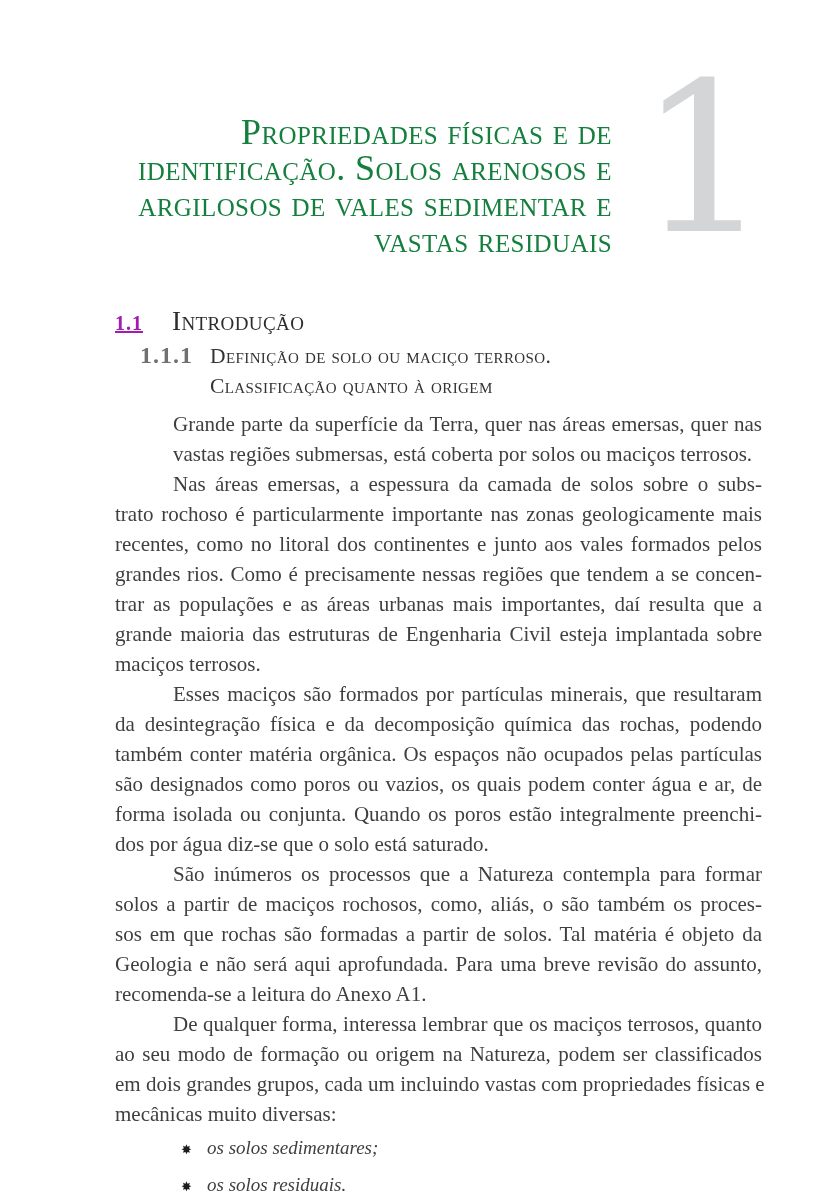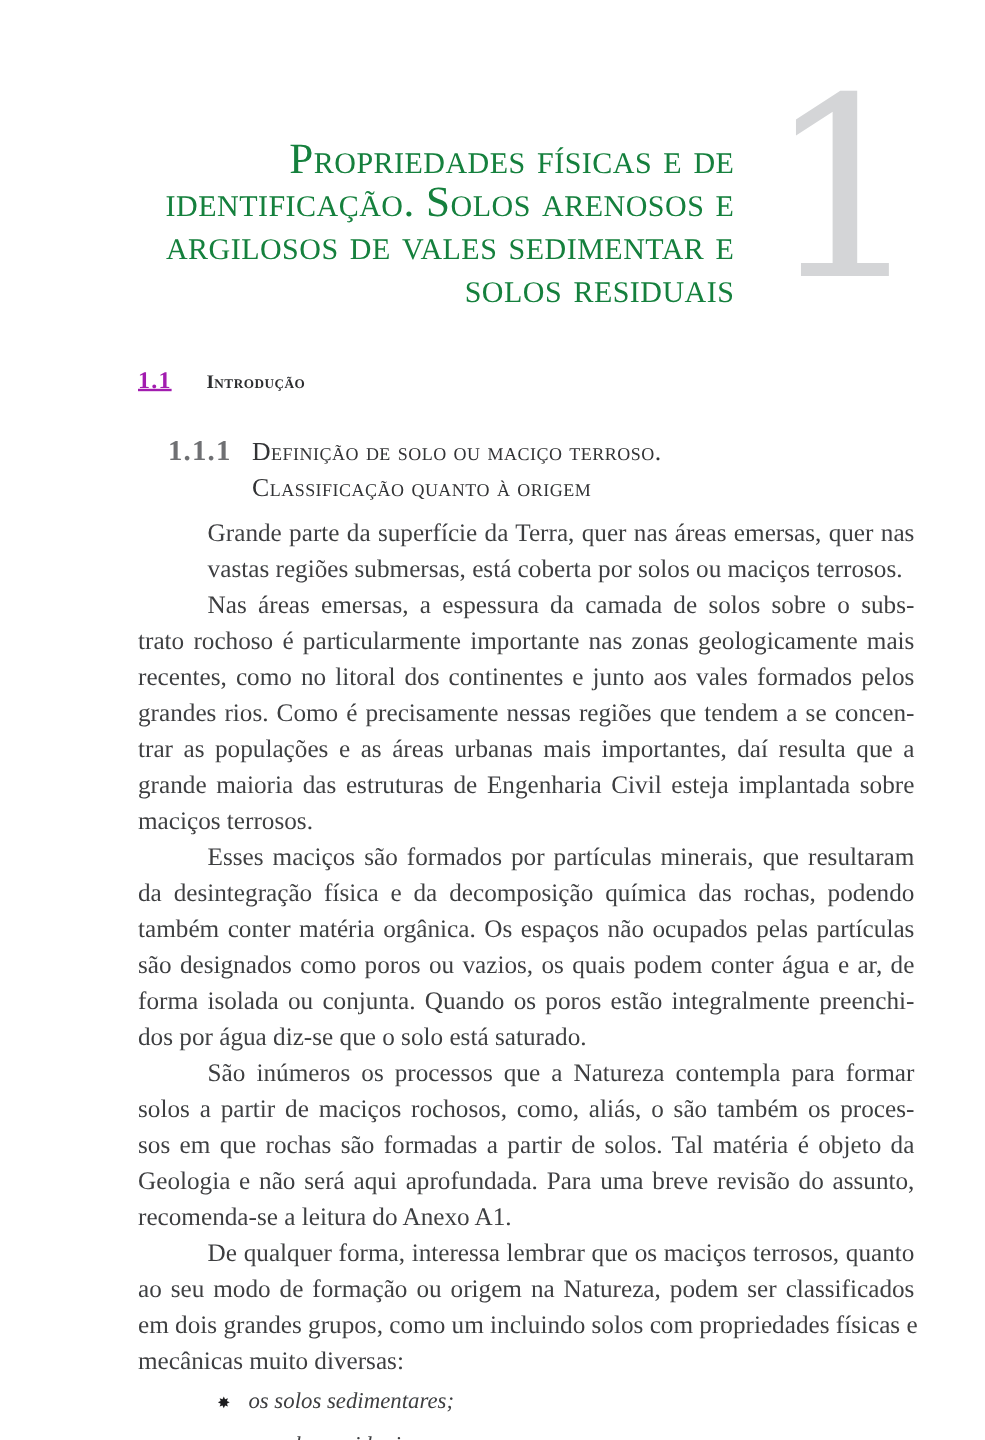--- a/index.html
+++ b/index.html
@@ -50,40 +50,39 @@
   .h2-number {
     width: 57px;
     font-weight: bold;
     font-size: 20px;
     color: #a21caf;
     letter-spacing: 1px;
     text-decoration: underline;
   }
   .h2-label {
     font-variant: small-caps;
-    font-weight: bold;
-    font-size: 16px;
+    font-weight: normal;
+    font-size: 27px;
     color: #2c2d2f;
     letter-spacing: 0.4px;
   }
   .h3-row { display: flex; align-items: baseline; margin-top: 4px; padding-left: 25px; }
   .h3-number {
     width: 70px;
     font-weight: bold;
     font-size: 24px;
     color: #6f7073;
     letter-spacing: 1px;
   }
   .h3-label, .h3-label2 {
     font-variant: small-caps;
     font-size: 21.5px;
     line-height: 30px;
     color: #323335;
     letter-spacing: 0.4px;
-    margin-top: 28px;
   }
   .h3-line2 { padding-left: 95px; }
 
   
   .body-text { margin-top: 8px; }
   .para { }
   .line {
     font-size: 21px;
     line-height: 30px;
     height: 30px;
@@ -118,21 +117,21 @@
 </style>
 </head>
 <body>
 
 <div class="page">
 
   <div class="chapter-header">
     <div class="chapter-title-line">Propriedades físicas e de</div>
     <div class="chapter-title-line">identificação. Solos arenosos e</div>
     <div class="chapter-title-line">argilosos de vales sedimentar e</div>
-    <div class="chapter-title-line">solos residuais</div>
+    <div class="chapter-title-line">vastas residuais</div>
   </div>
 
   <div class="chapter-number">1</div>
 
   <div class="content">
 
     <div class="h2-row">
       <span class="h2-number">1.1</span>
       <span class="h2-label">Introdução</span>
     </div>
@@ -170,21 +169,21 @@
         <div class="para para-first">
           <div class="line first">São inúmeros os processos que a Natureza contempla para formar</div>
           <div class="line">solos a partir de maciços rochosos, como, aliás, o são também os proces-</div>
           <div class="line">sos em que rochas são formadas a partir de solos. Tal matéria é objeto da</div>
           <div class="line">Geologia e não será aqui aprofundada. Para uma breve revisão do assunto,</div>
           <div class="line last">recomenda-se a leitura do Anexo A1.</div>
         </div>
         <div class="para para-first">
           <div class="line first">De qualquer forma, interessa lembrar que os maciços terrosos, quanto</div>
           <div class="line">ao seu modo de formação ou origem na Natureza, podem ser classificados</div>
-          <div class="line">em dois grandes grupos, como um incluindo solos com propriedades físicas e</div>
+          <div class="line">em dois grandes grupos, cada um incluindo vastas com propriedades físicas e</div>
           <div class="line last">mecânicas muito diversas:</div>
         </div>
       </div>
 
     <div class="bullets">
         <div class="bullet-row">
           <span class="bullet-marker">✸</span>
           <span class="bullet-text">os solos sedimentares;</span>
         </div>
         <div class="bullet-row">

